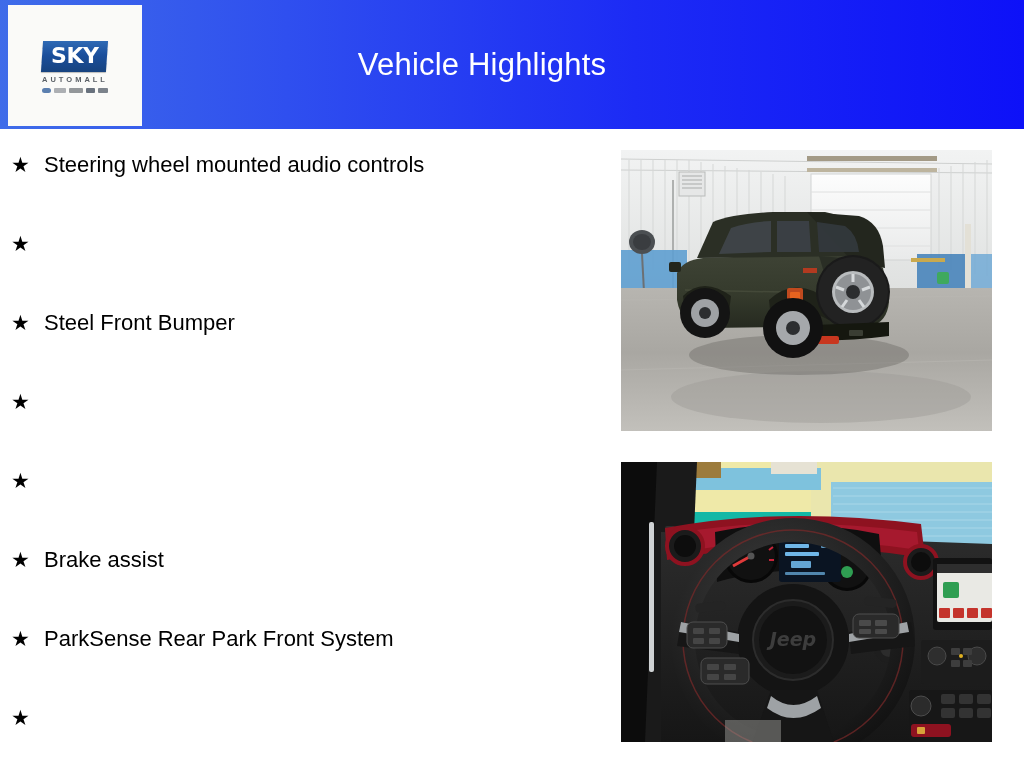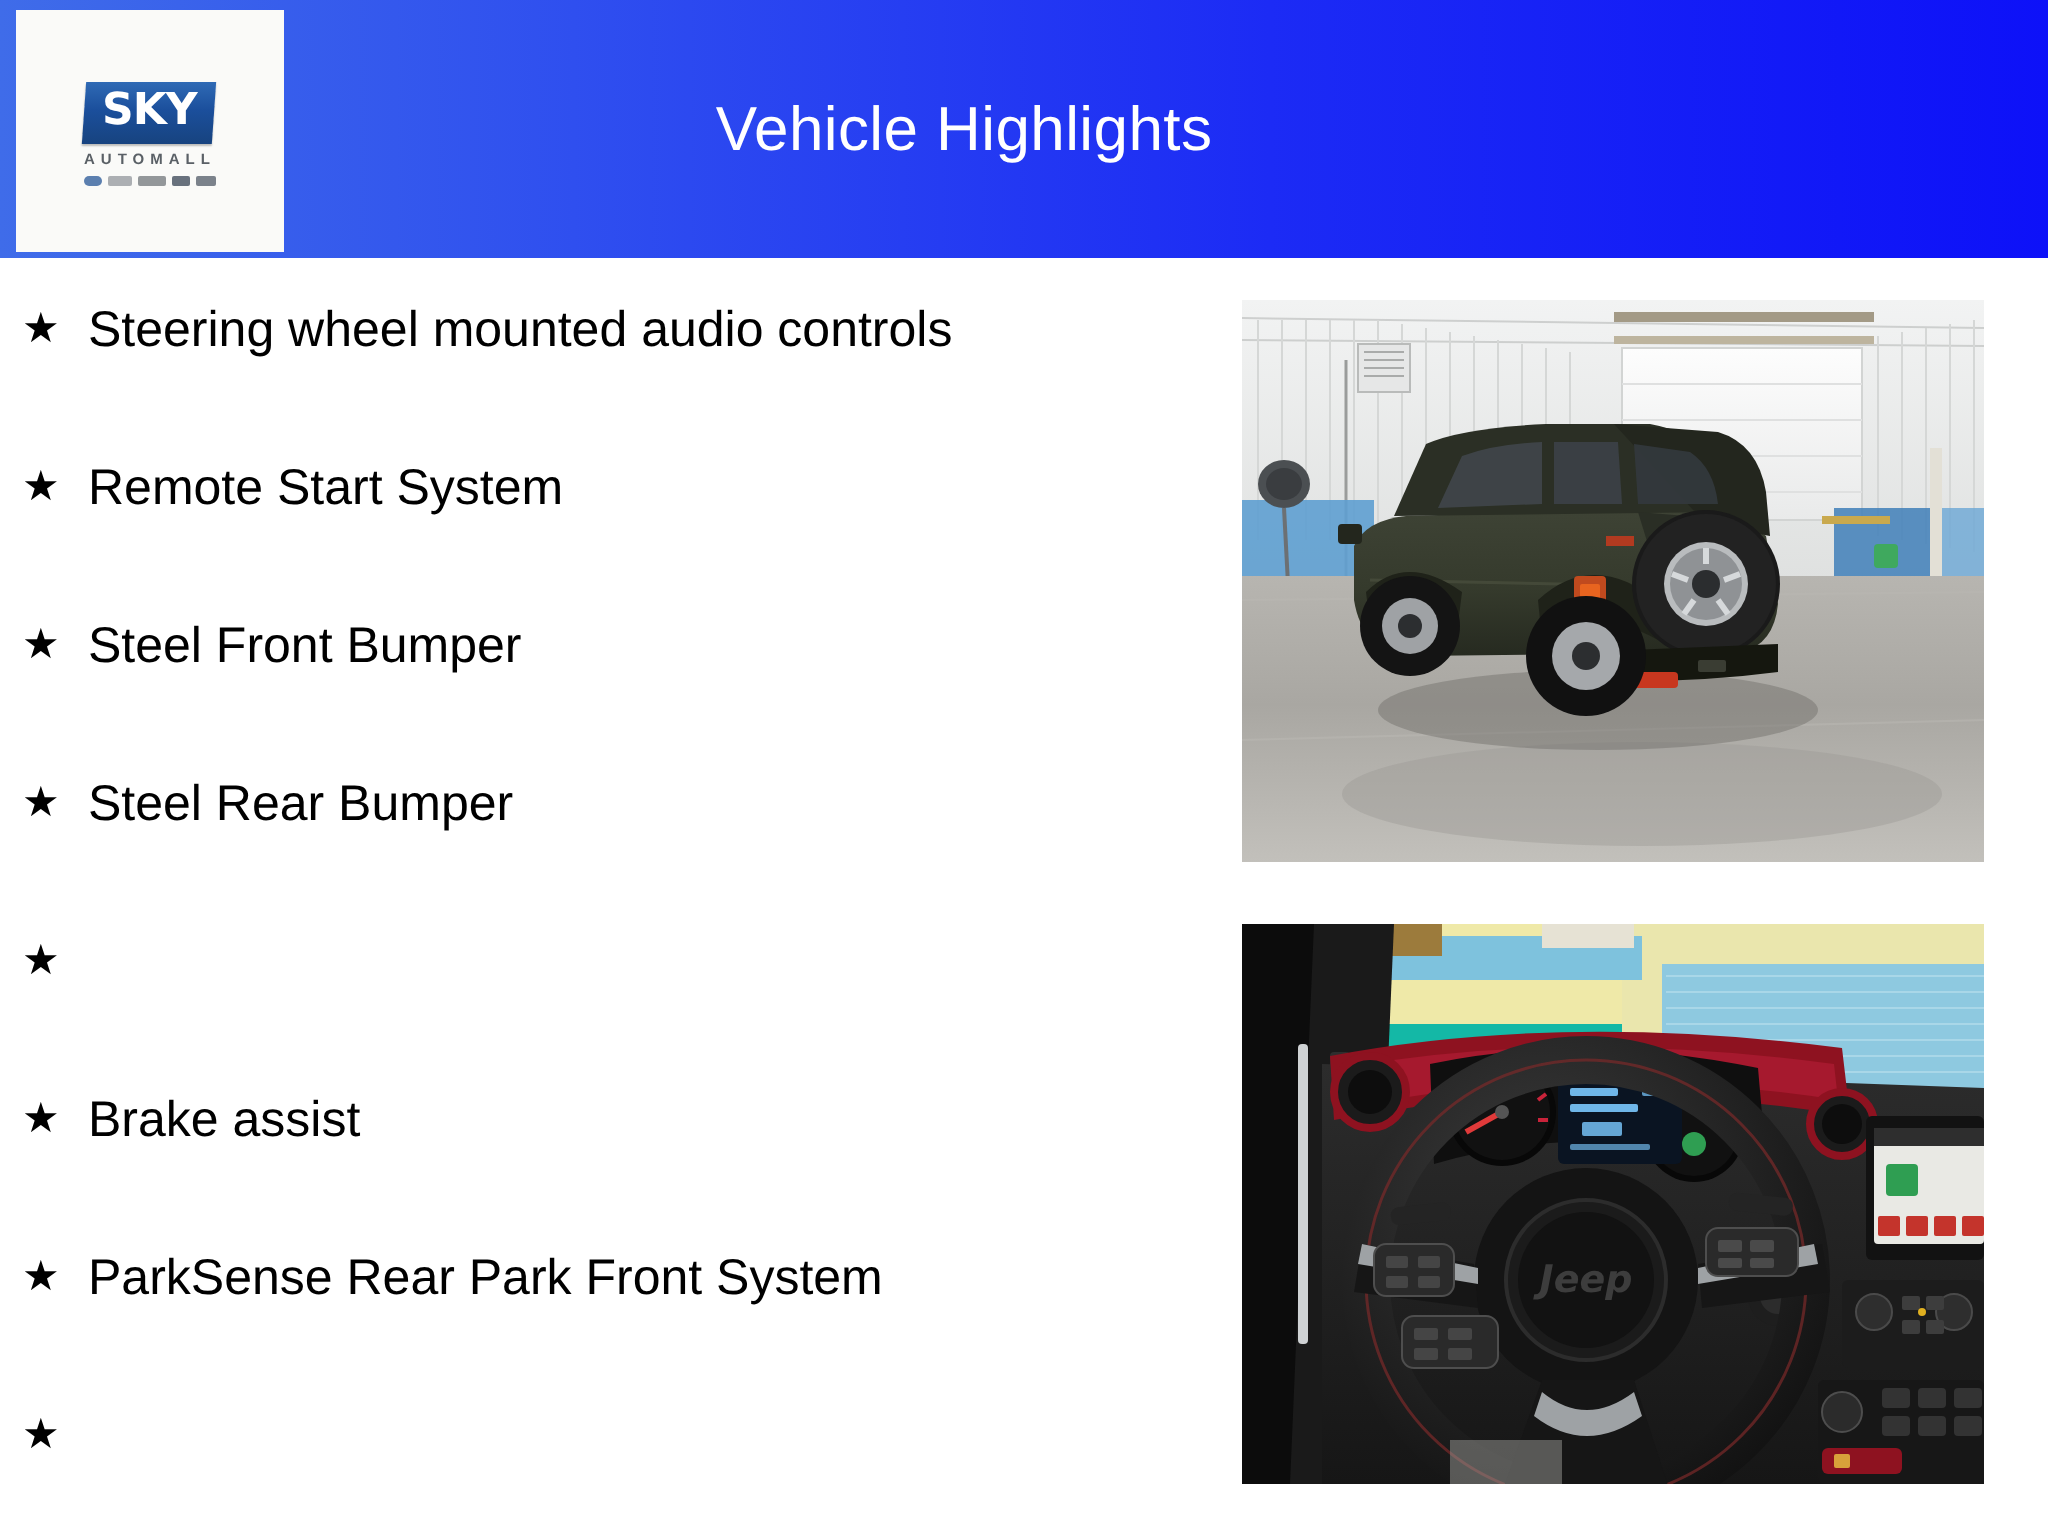--- a/index.html
+++ b/index.html
@@ -120,21 +120,21 @@
   .bullet-star {
     width: 22px;
     flex: 0 0 22px;
     color: #000000;
     font-size: 21px;
     line-height: 30px;
     text-align: left;
   }
   .feature-label {
     color: #000000;
-    font-size: 25px;
+    font-size: 22px;
     line-height: 30px;
     white-space: nowrap;
     margin-left: 11px;
   }
 
   
   .photo {
     position: absolute;
     overflow: hidden;
     background: #14b8a6;
@@ -174,31 +174,29 @@
 
 <div class="features">
 
   <div class="feature-row">
     <span class="bullet-star">★</span>
     <span class="feature-label">Steering wheel mounted audio controls</span>
   </div>
 
   <div class="feature-row">
     <span class="bullet-star">★</span>
-    <span class="feature-label">Remote Start System</span>
   </div>
 
   <div class="feature-row">
     <span class="bullet-star">★</span>
     <span class="feature-label">Steel Front Bumper</span>
   </div>
 
   <div class="feature-row">
     <span class="bullet-star">★</span>
-    <span class="feature-label">Steel Rear Bumper</span>
   </div>
 
   <div class="feature-row">
     <span class="bullet-star">★</span>
   </div>
 
   <div class="feature-row">
     <span class="bullet-star">★</span>
     <span class="feature-label">Brake assist</span>
   </div>

